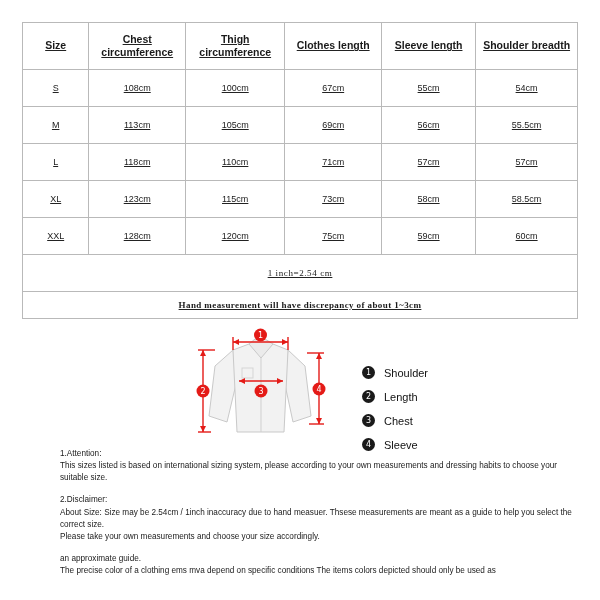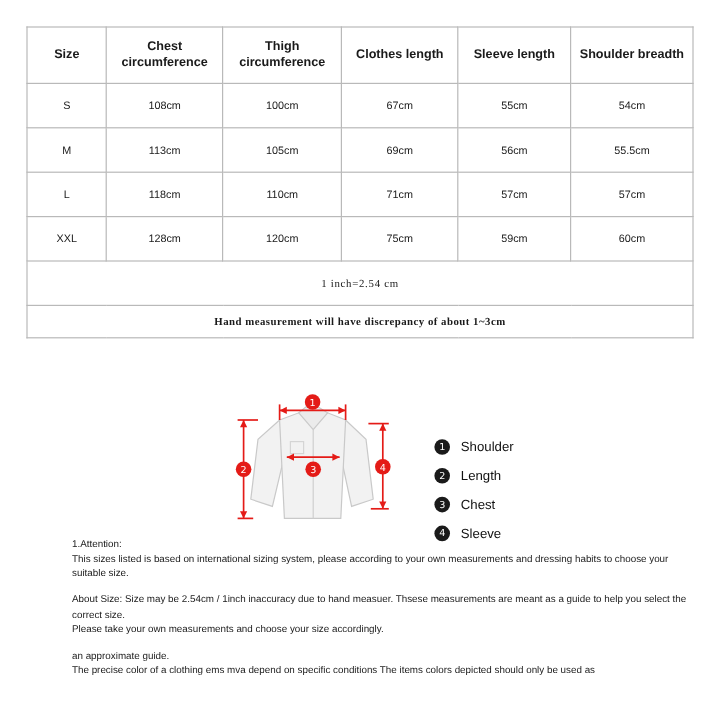--- a/index.html
+++ b/index.html
@@ -20,20 +20,21 @@
   .table-wrap {
     position: absolute;
     left: 22px;
     top: 22px;
     width: 556px;
   }
   table.size-table {
     border-collapse: collapse;
     width: 100%;
     table-layout: fixed;
+    text-decoration: underline;
   }
   table.size-table th,
   table.size-table td {
     border: 1px solid #b9b9b9;
     text-align: center;
     vertical-align: middle;
     color: #1a1a1a;
   }
   table.size-table thead th {
     height: 42px;
@@ -159,20 +160,28 @@
       </tr>
       <tr>
         <td class="size-cell">L</td>
         <td>118cm</td>
         <td>110cm</td>
         <td>71cm</td>
         <td>57cm</td>
         <td>57cm</td>
       </tr>
       <tr>
+        <td class="size-cell">XL</td>
+        <td>123cm</td>
+        <td>115cm</td>
+        <td>73cm</td>
+        <td>58cm</td>
+        <td>58.5cm</td>
+      </tr>
+      <tr>
         <td class="size-cell">XXL</td>
         <td>128cm</td>
         <td>120cm</td>
         <td>75cm</td>
         <td>59cm</td>
         <td>60cm</td>
       </tr>
       <tr class="note-row">
         <td colspan="6">1 inch=2.54 cm</td>
       </tr>
@@ -259,20 +268,21 @@
     <span class="legend-label">Sleeve</span>
   </div>
 </div>
 
 <div class="notes">
   <div class="note-block">
     <p>1.Attention:</p>
     <p>This sizes listed is based on international sizing system, please according to your own measurements and dressing habits to choose your suitable size.</p>
   </div>
   <div class="note-block">
+    <p>2.Disclaimer:</p>
     <p>About Size: Size may be 2.54cm / 1inch inaccuracy due to hand measuer. Thsese measurements are meant as a guide to help you select the correct size.</p>
     <p>Please take your own measurements and choose your size accordingly.</p>
   </div>
   <div class="note-block">
     <p>an approximate guide.</p>
     <p>The precise color of a clothing ems mva depend on specific conditions The items colors depicted should only be used as</p>
   </div>
 </div>
 
 </body></html>

